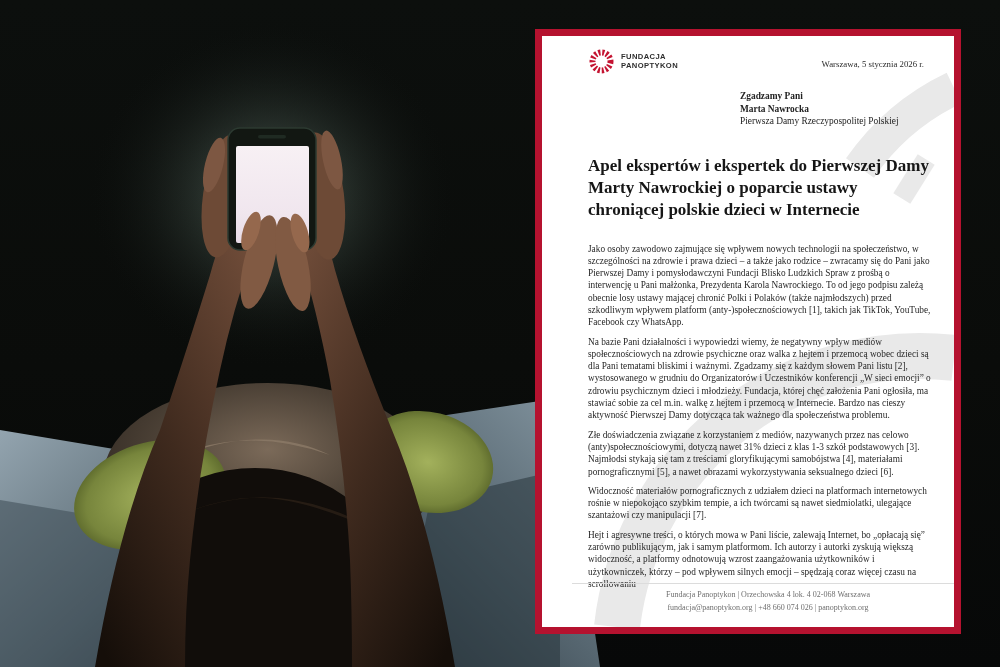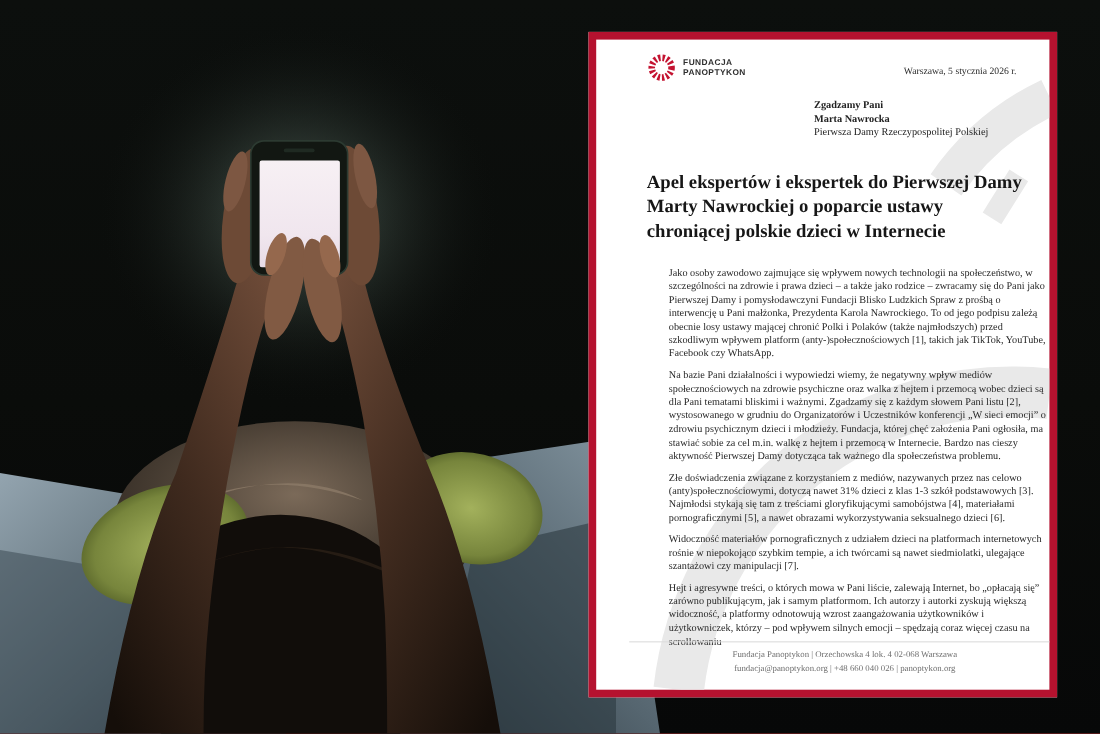--- a/index.html
+++ b/index.html
@@ -1,18 +1,18 @@
 <!DOCTYPE html>
 <html><head>
 <meta charset="utf-8">
 <style>
   html,body{margin:0;padding:0;background:#000;}
   .stage{
     position:relative;width:1000px;height:667px;overflow:hidden;
-    background:#ef4444;
+    background:#4d7c0f;
     font-family:"Liberation Serif","DejaVu Serif",serif;
   }
   .photo{position:absolute;left:0;top:0;width:1000px;height:667px;display:block;}
 
   
   .doc{
     position:absolute;left:535px;top:29px;width:426px;height:605px;
     box-sizing:border-box;border:7px solid #b5122f;background:#fff;
     overflow:hidden;
   }
@@ -28,21 +28,21 @@
     font-family:"Liberation Sans","DejaVu Sans",sans-serif;
     font-weight:bold;font-size:7.6px;line-height:8.6px;color:#2e2e2e;letter-spacing:.4px;
   }
   .date{position:absolute;right:6px;top:11px;font-size:8.8px;color:#2b2b2b;}
   .recipient{margin:10px 0 0 152px;font-size:9.4px;line-height:12.5px;color:#222;}
   .recipient .b{font-weight:bold;}
   .title{
     margin:27px 0 22px 0;width:348px;
     font-size:17px;line-height:22px;font-weight:bold;color:#161616;
   }
-  .bodytext{width:344px;font-size:9.3px;line-height:12.3px;color:#262626;margin-left:20px;}
+  .bodytext{width:344px;font-size:9.3px;line-height:12.3px;color:#262626;}
   .bodytext p{margin:0 0 7px 0;}
   .doc-footer{
     position:absolute;left:0;bottom:0;width:412px;height:44px;
     font-size:8px;color:#6f6f6f;padding-left:40px;
   }
   .foot-divider{position:absolute;left:30px;right:30px;top:0;border-top:1px solid #dcdcdc;}
   .foot-line1{position:absolute;left:0;top:7px;width:100%;text-align:center;}
   .foot-line2{position:absolute;left:0;top:20px;width:100%;text-align:center;}
   .pageno{position:absolute;right:32px;top:7px;}
 </style>
@@ -172,18 +172,18 @@
         <p>Jako osoby zawodowo zajmujące się wpływem nowych technologii na społeczeństwo, w szczególności na zdrowie i prawa dzieci – a także jako rodzice – zwracamy się do Pani jako Pierwszej Damy i pomysłodawczyni Fundacji Blisko Ludzkich Spraw z prośbą o interwencję u Pani małżonka, Prezydenta Karola Nawrockiego. To od jego podpisu zależą obecnie losy ustawy mającej chronić Polki i Polaków (także najmłodszych) przed szkodliwym wpływem platform (anty-)społecznościowych [1], takich jak TikTok, YouTube, Facebook czy WhatsApp.</p>
         <p>Na bazie Pani działalności i wypowiedzi wiemy, że negatywny wpływ mediów społecznościowych na zdrowie psychiczne oraz walka z hejtem i przemocą wobec dzieci są dla Pani tematami bliskimi i ważnymi. Zgadzamy się z każdym słowem Pani listu [2], wystosowanego w grudniu do Organizatorów i Uczestników konferencji „W sieci emocji” o zdrowiu psychicznym dzieci i młodzieży. Fundacja, której chęć założenia Pani ogłosiła, ma stawiać sobie za cel m.in. walkę z hejtem i przemocą w Internecie. Bardzo nas cieszy aktywność Pierwszej Damy dotycząca tak ważnego dla społeczeństwa problemu.</p>
         <p>Złe doświadczenia związane z korzystaniem z mediów, nazywanych przez nas celowo (anty)społecznościowymi, dotyczą nawet 31% dzieci z klas 1-3 szkół podstawowych [3]. Najmłodsi stykają się tam z treściami gloryfikującymi samobójstwa [4], materiałami pornograficznymi [5], a nawet obrazami wykorzystywania seksualnego dzieci [6].</p>
         <p>Widoczność materiałów pornograficznych z udziałem dzieci na platformach internetowych rośnie w niepokojąco szybkim tempie, a ich twórcami są nawet siedmiolatki, ulegające szantażowi czy manipulacji [7].</p>
         <p>Hejt i agresywne treści, o których mowa w Pani liście, zalewają Internet, bo „opłacają się” zarówno publikującym, jak i samym platformom. Ich autorzy i autorki zyskują większą widoczność, a platformy odnotowują wzrost zaangażowania użytkowników i użytkowniczek, którzy – pod wpływem silnych emocji – spędzają coraz więcej czasu na scrollowaniu</p>
       </div>
 
       <div class="doc-footer">
         <div class="foot-divider"></div>
         <div class="foot-line1">Fundacja Panoptykon | Orzechowska 4 lok. 4 02-068 Warszawa</div>
-        <div class="foot-line2">fundacja@panoptykon.org | +48 660 040 026 | panoptykon.org</div>
+        <div class="foot-line2">fundacja@panoptykon.org | +48 660 074 026 | panoptykon.org</div>
         <div class="pageno">1</div>
       </div>
     </div>
   </div>
 </div>
 
 </body></html>

